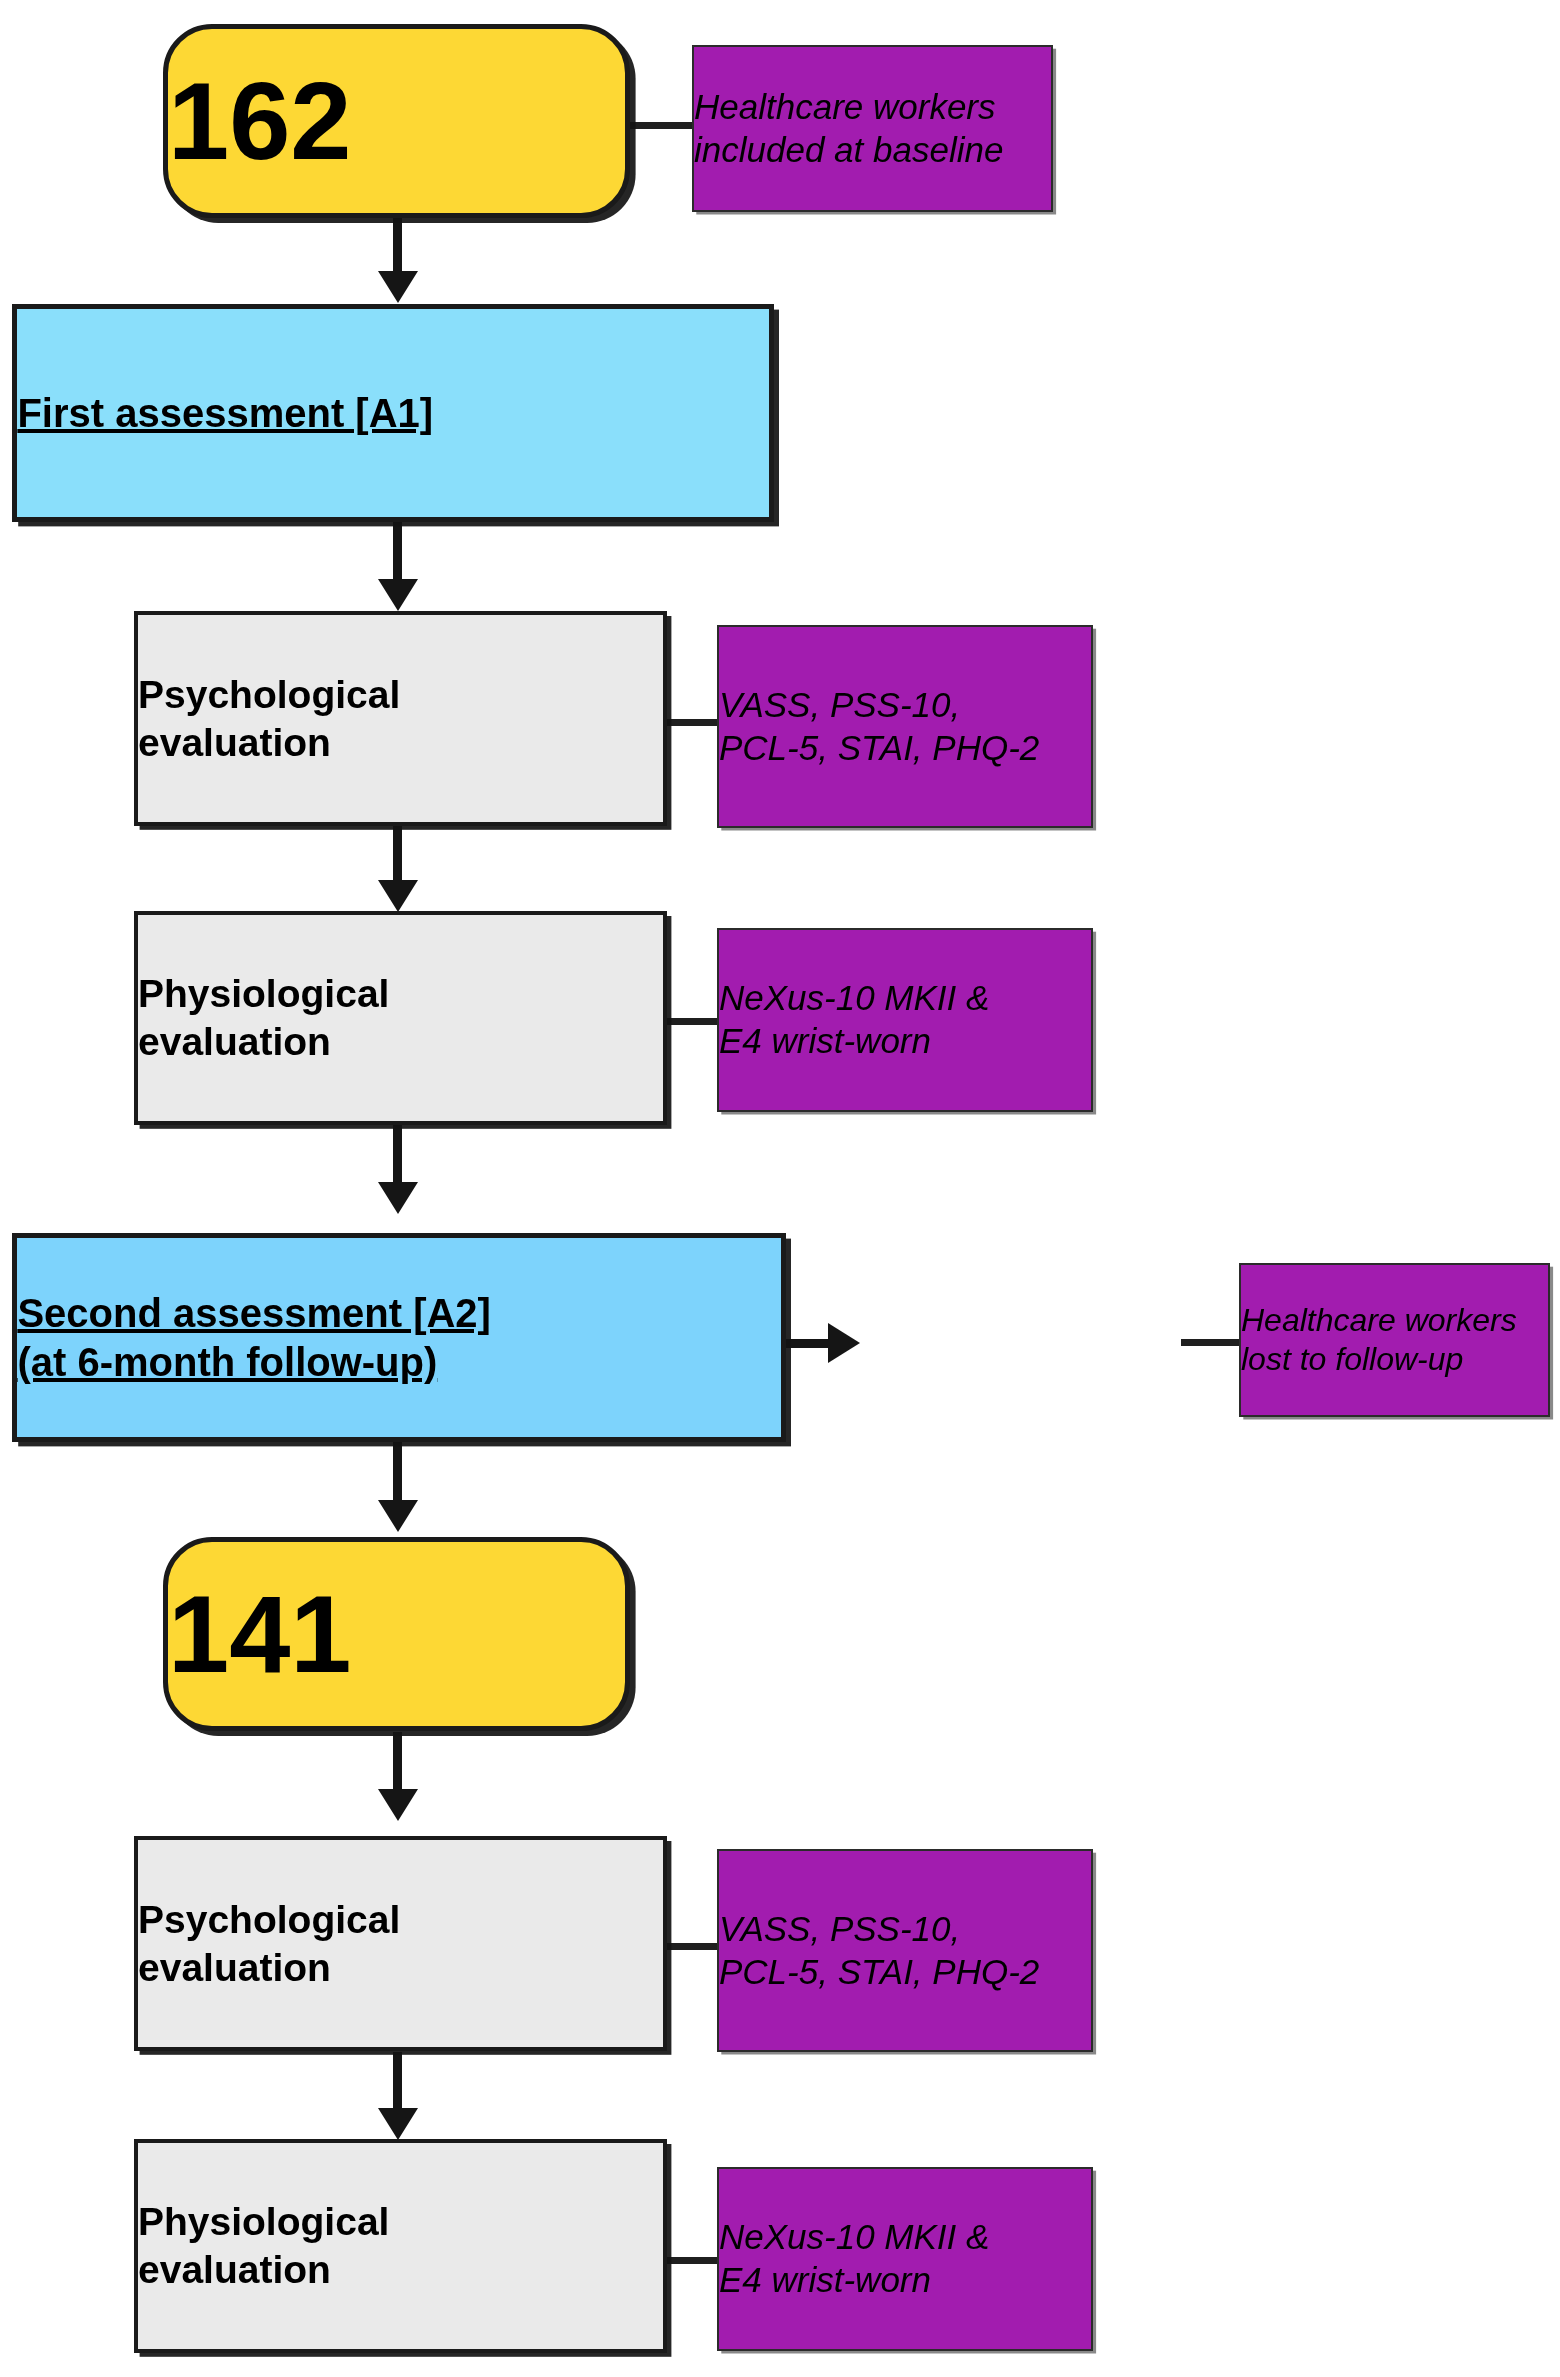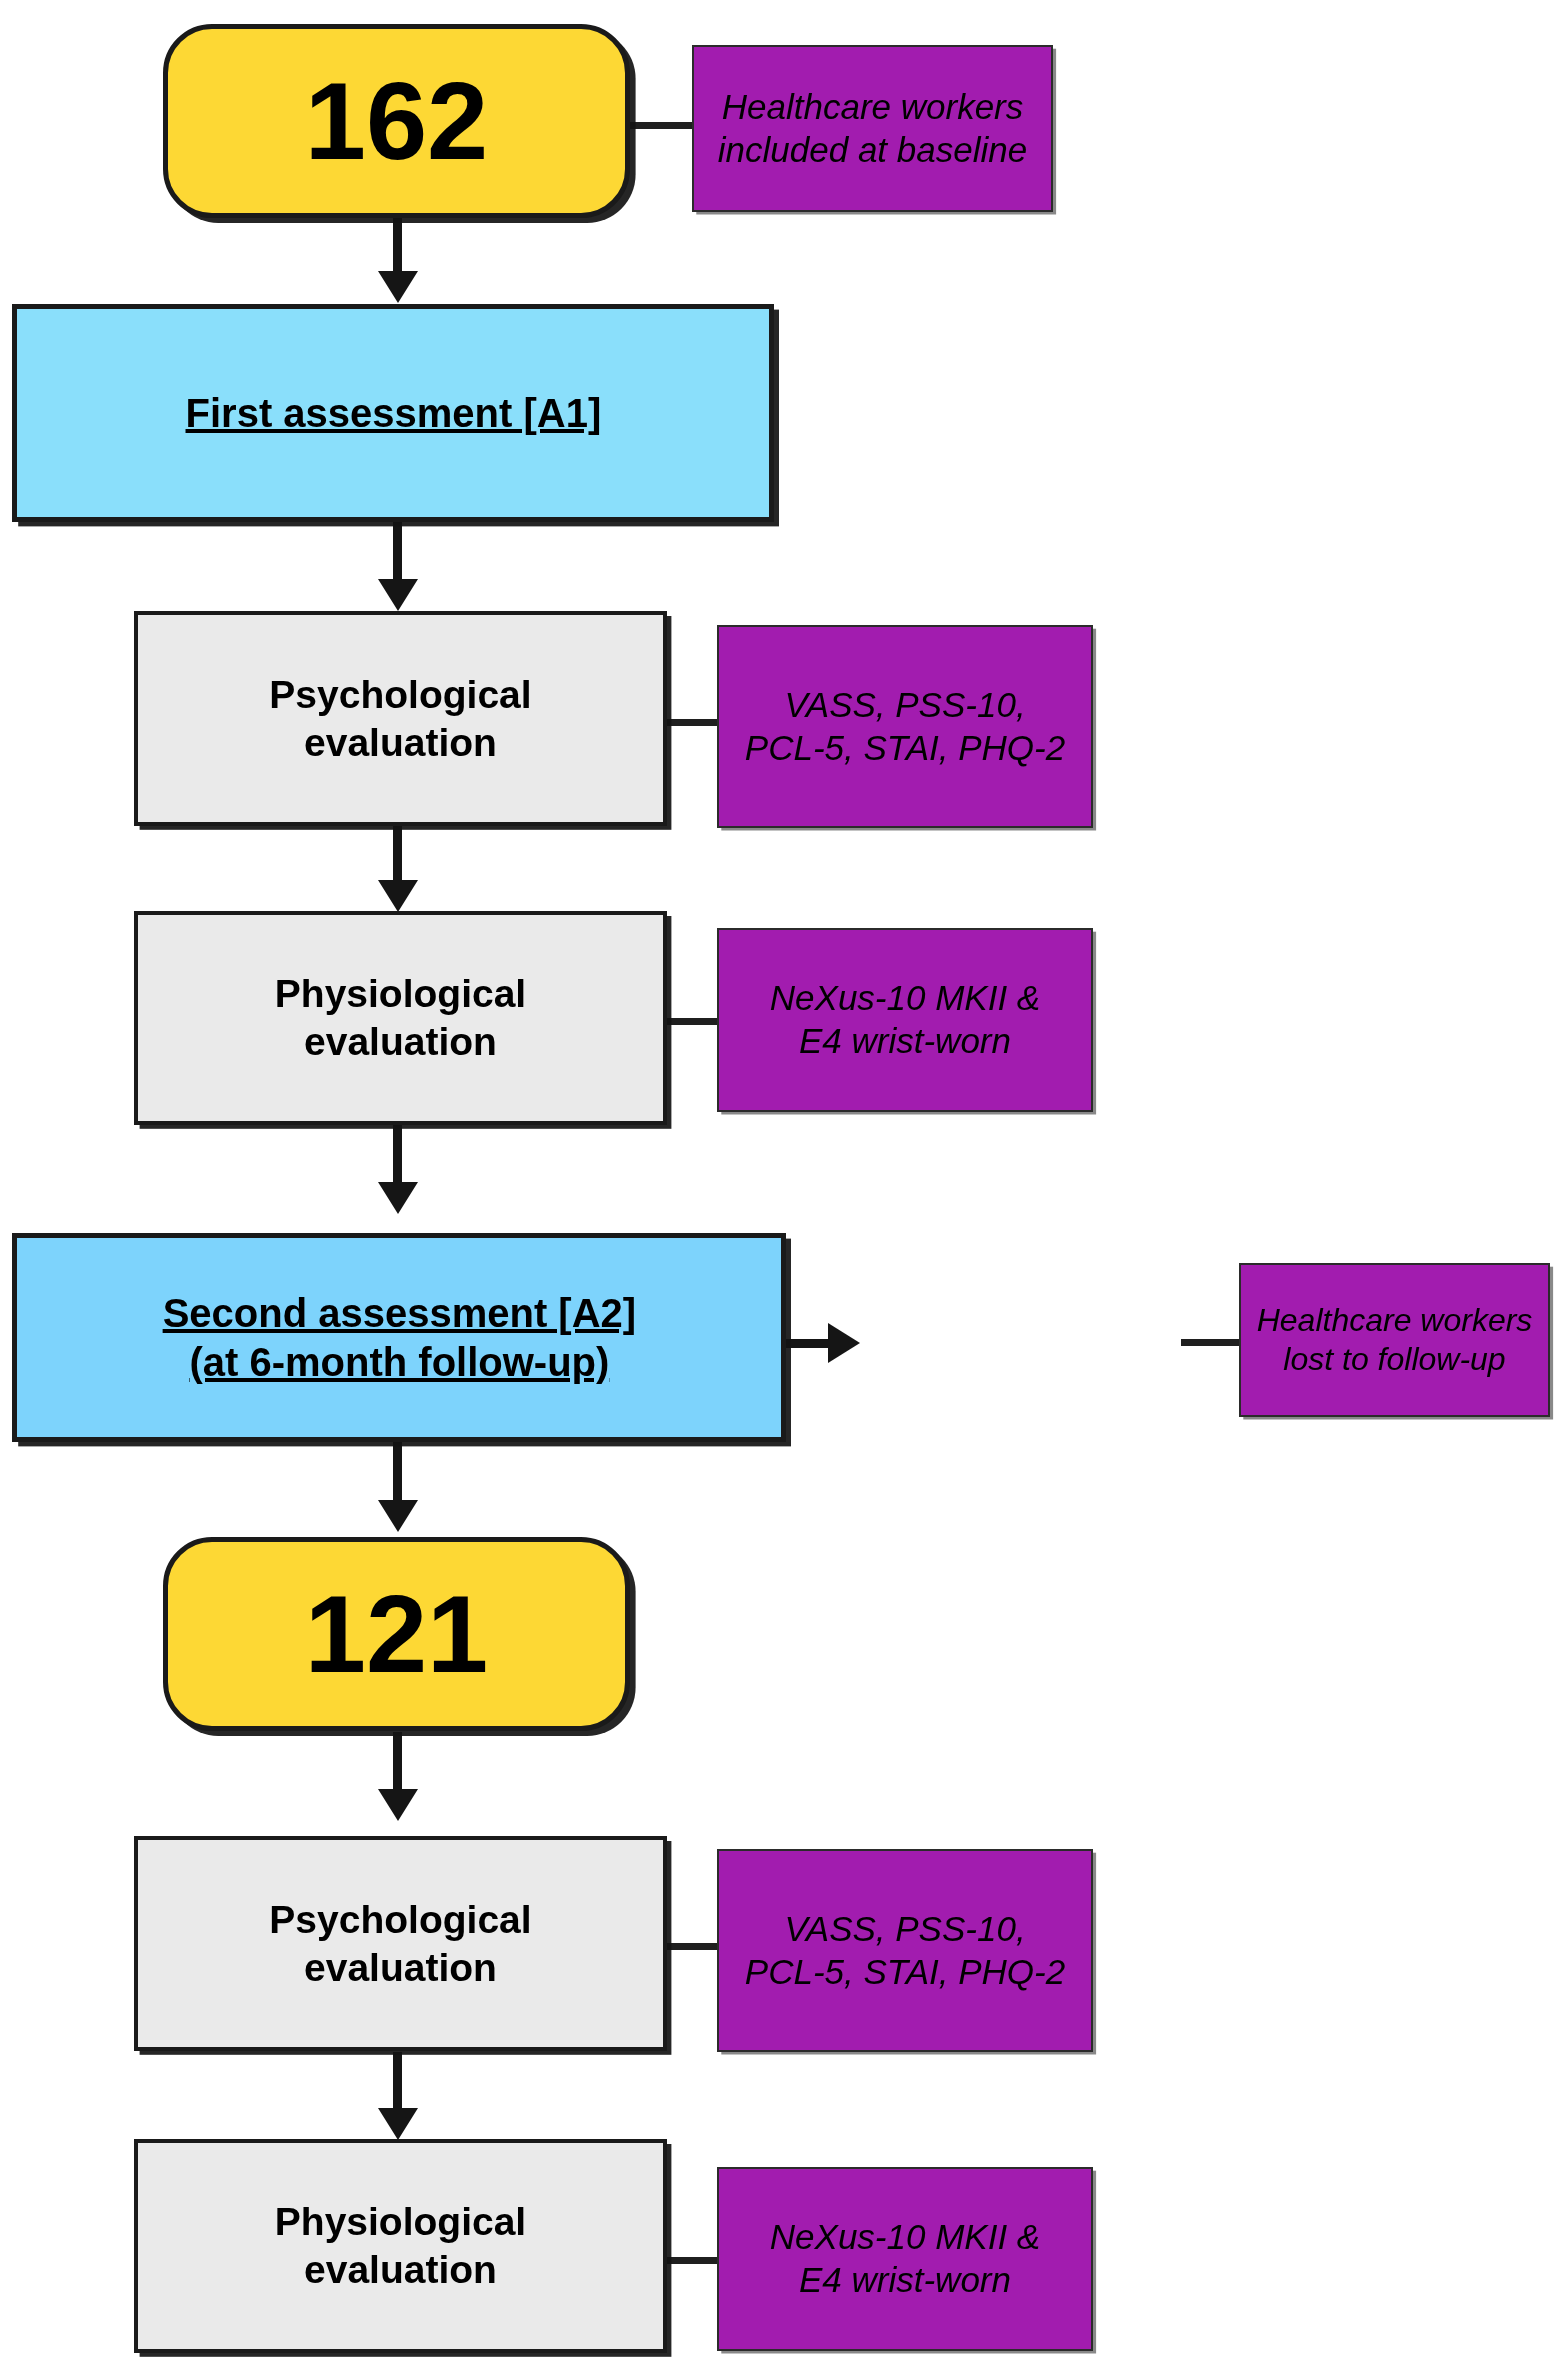--- a/index.html
+++ b/index.html
@@ -19,21 +19,20 @@
     left: 0; top: 0;
     width: 1561px;
     height: 2377px;
   }
   .node {
     position: absolute;
     box-sizing: border-box;
     display: flex;
     align-items: center;
     justify-content: center;
-    text-align: center;
     color: #000000;
     line-height: 1.22;
     z-index: 3;
   }
   
   .pill {
     border: 5.6px solid #1a1a1a;
     border-radius: 49px;
     font-weight: bold;
     box-shadow: 6.2px 5.6px 0 -0.6px rgba(20,20,20,0.92);
@@ -185,21 +184,21 @@
 (at 6-month follow-up)</span>
   </div>
 
 
   <div class="node note" style="left:1239px; top:1263px; width:311px; height:154px; font-size:32px;">
     <span class="txt">Healthcare workers
 lost to follow-up</span>
   </div>
 
   <div class="node pill pill-yellow" style="left:163px; top:1537px; width:467px; height:194px; font-size:110px;">
-    <span class="txt">121</span>
+    <span class="txt">141</span>
   </div>
 
   <div class="node eval" style="left:134px; top:1836px; width:533px; height:215px; font-size:39px;">
     <span class="txt">Psychological
 evaluation</span>
   </div>
 
   <div class="node note" style="left:717px; top:1849px; width:376px; height:203px; font-size:35px;">
     <span class="txt">VASS, PSS-10,
 PCL-5, STAI, PHQ-2</span>

